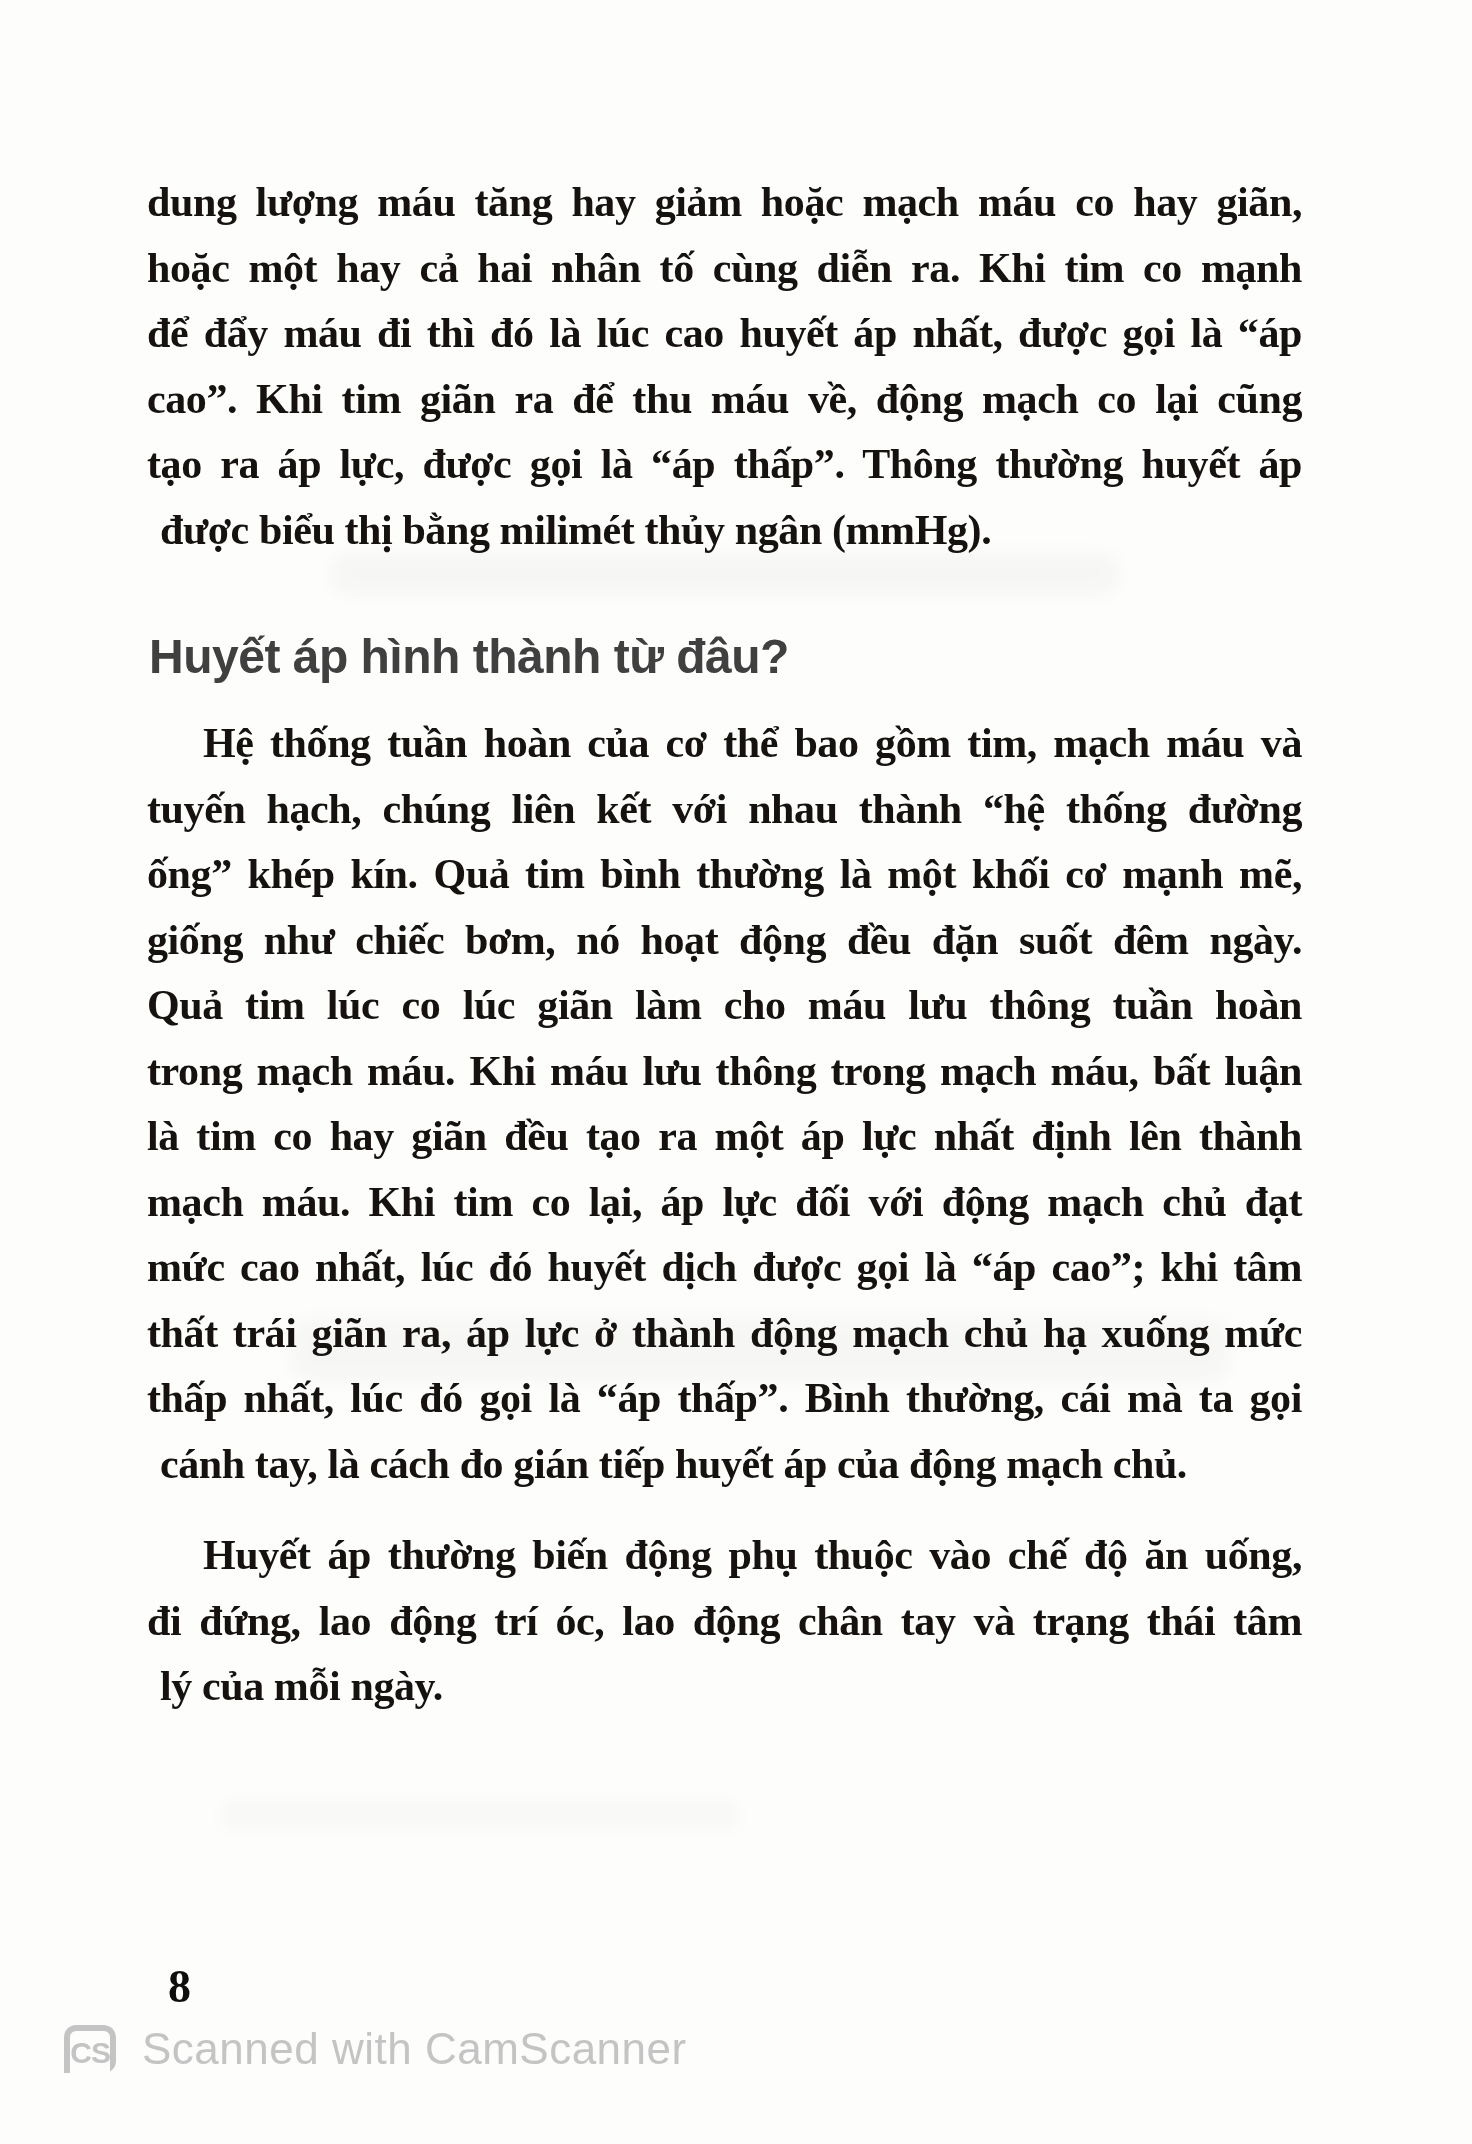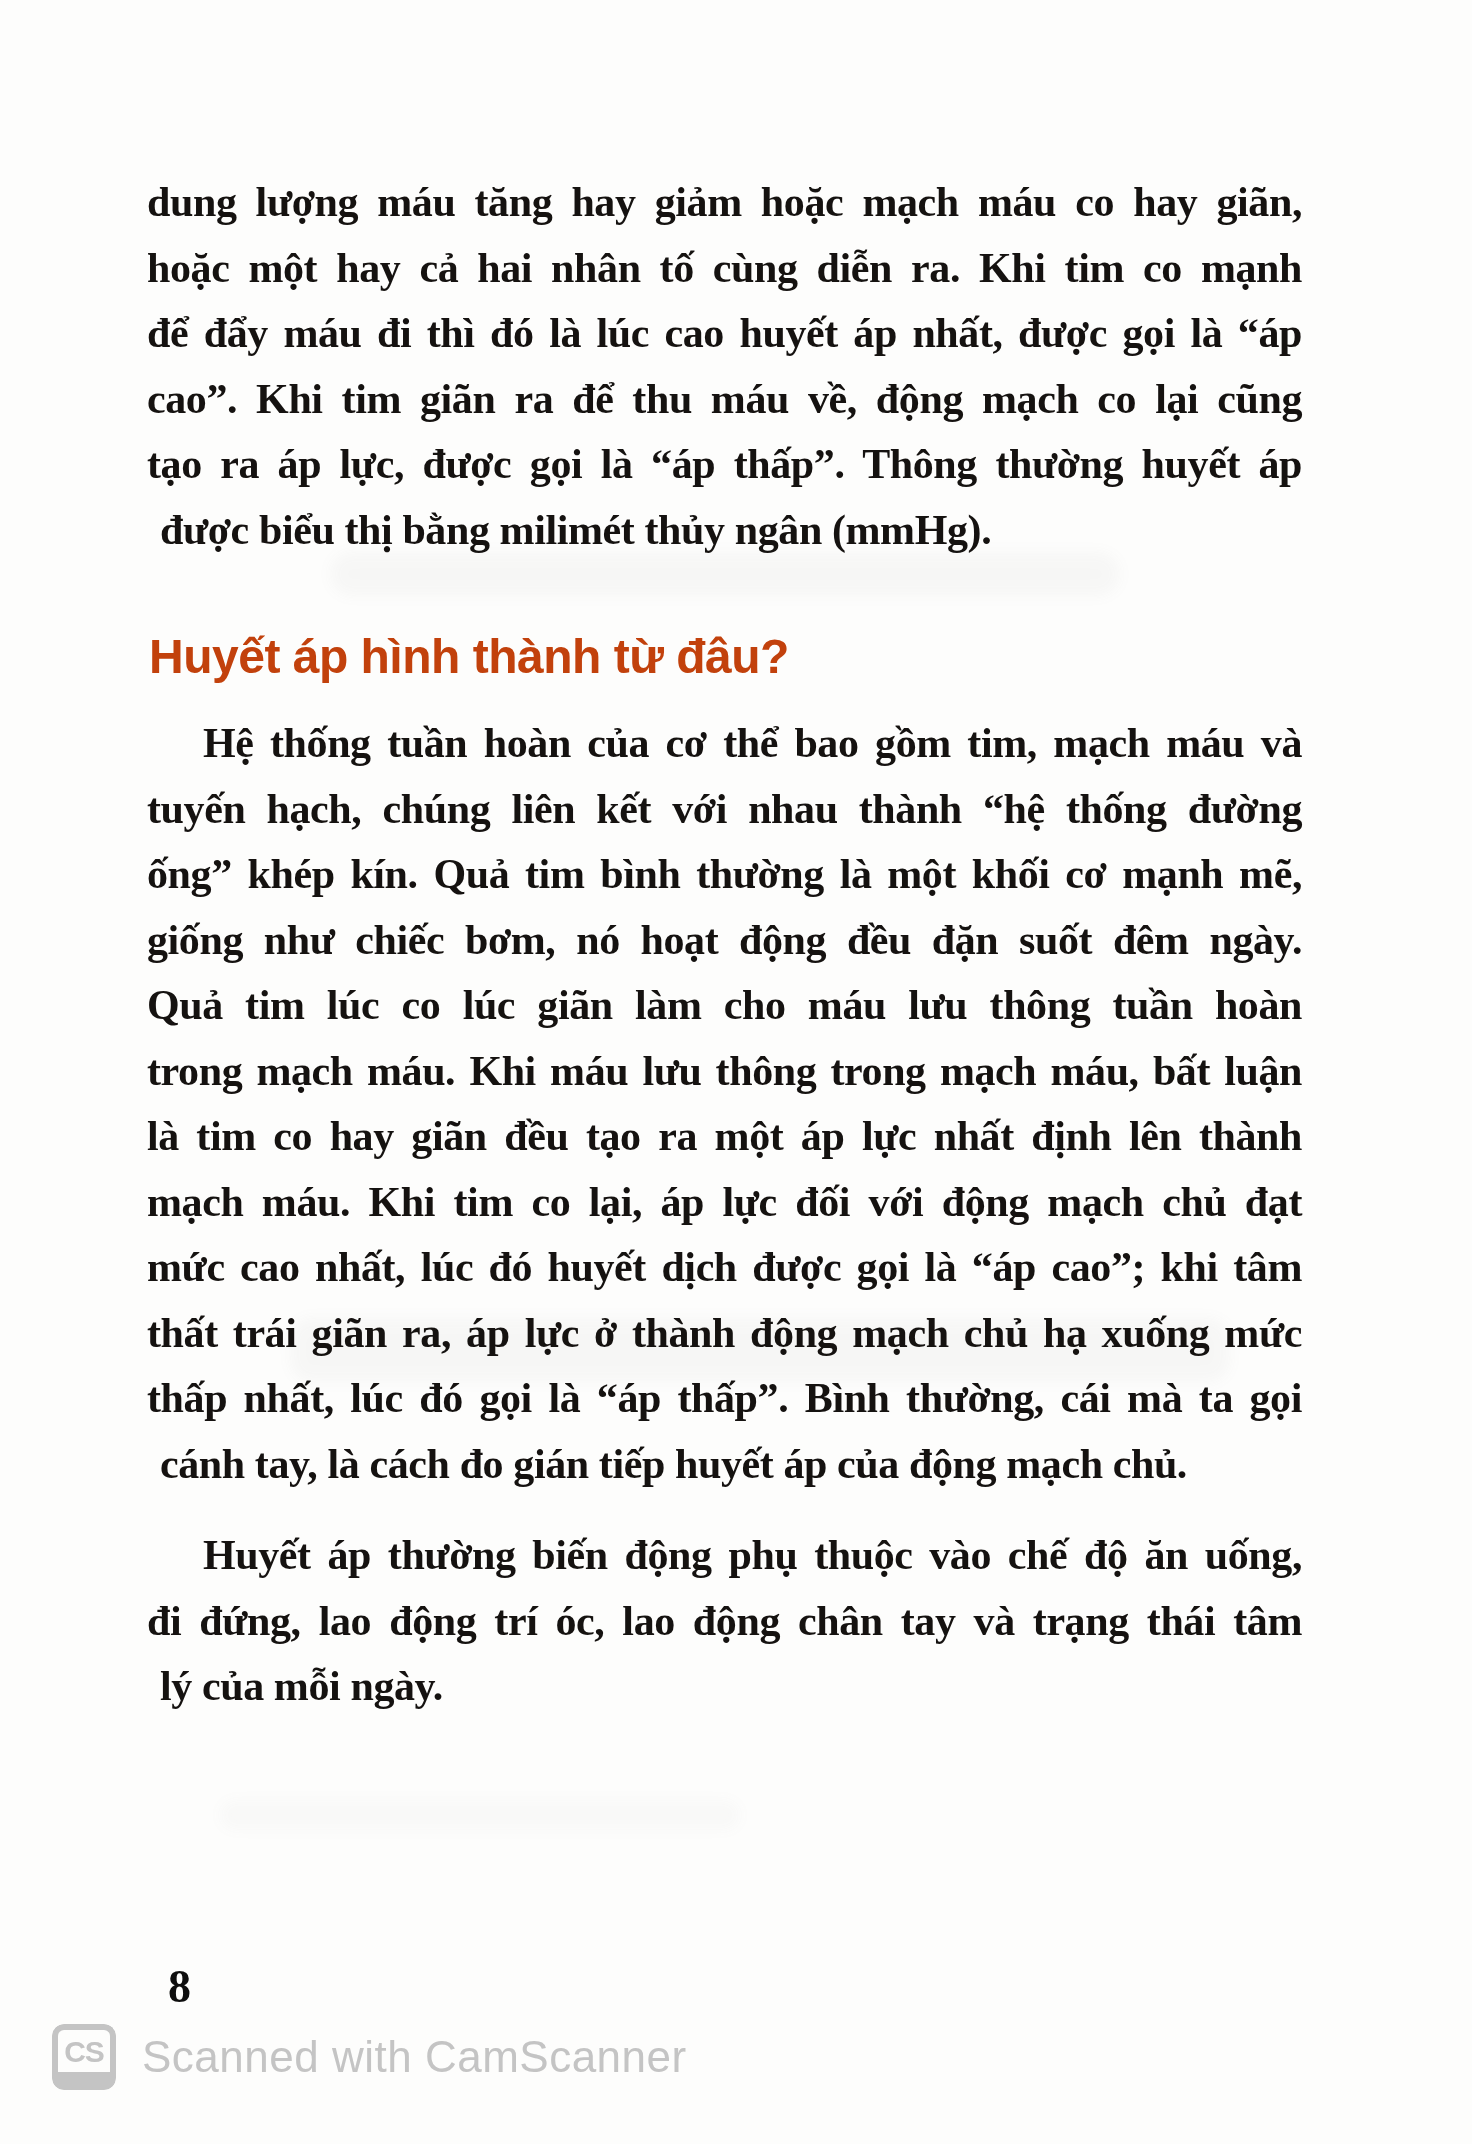--- a/index.html
+++ b/index.html
@@ -35,21 +35,21 @@
   }
   .line.last{text-align-last:left;margin-left:13px;}
   .line.first{text-indent:56px;}
   .heading{
     font-family:"Liberation Sans", sans-serif;
     font-size:48px;
     font-weight:700;
     letter-spacing:-0.5px;
     line-height:60px;
     margin:64px 0 24px 2px;
-    color:#c2410c;
+    color:#404040;
   }
   .para + .para{margin-top:26px;}
   
   .page-number{
     position:absolute;
     left:168px; top:1960px;
     font-size:46px;
     font-weight:700;
     color:#0e0e0e;
   }
@@ -68,21 +68,21 @@
   .watermark{
     position:absolute;
     left:52px; top:2024px;
     display:flex;
     align-items:center;
     gap:26px;
   }
   .cs-logo{
     width:64px;
     display:flex;
-    flex-direction:column;
+    flex-direction:row;
     border-radius:12px;
     overflow:hidden;
     justify-content:flex-end;
   }
   .cs-box{
     box-sizing:border-box;
     height:48px;
     border:6px solid var(--wm);
     border-bottom:none;
     border-radius:12px 12px 0 0;

